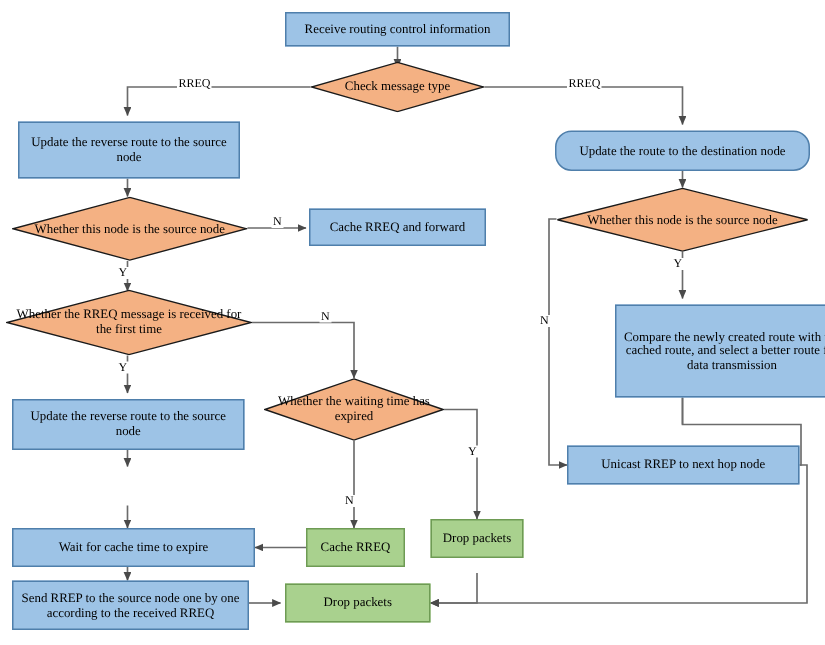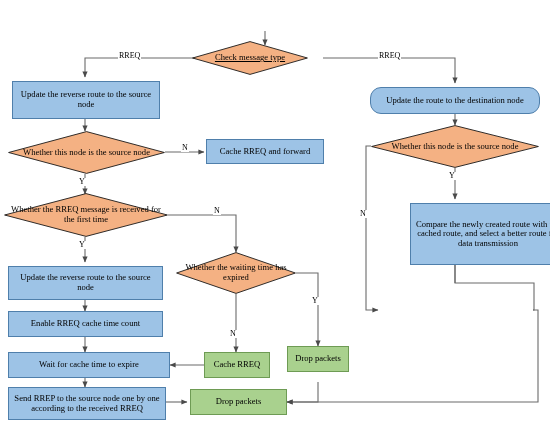--- a/index.html
+++ b/index.html
@@ -68,22 +68,25 @@
 
       <path d="M371,146 L366,146 L366,310 L378,310" marker-end="url(#ah)"></path>
 
       <path d="M455,265 L455,283 L534,283 L534,310 L533,310"></path>
 
       <path d="M533,310 L538,310 L538,402 L287,402" marker-end="url(#ah)"></path>
       <path d="M455,265 L455,283"></path>
     </g>
   </svg>
 
+  <div class="node proc" style="left:190px;top:8px;width:150px;height:23px;">
+    <span>Receive routing control information</span>
+  </div>
 
-  <div class="node dec" style="left:192px;top:41px;width:116px;height:34px;text-decoration:underline;">
+  <div class="node dec" style="left:207px;top:41px;width:116px;height:34px;">
     <svg class="dshape" viewBox="0 0 116 34" preserveAspectRatio="none">
       <polygon points="58,0.6 115.4,17 58,33.4 0.6,17" fill="#f4b183" stroke="#1a1a1a" stroke-width="0.9"></polygon>
     </svg>
     <span class="dtxt">Check message type</span>
   </div>
 
   <div class="node proc" style="left:12px;top:81px;width:148px;height:38px;">
     <span>Update the reverse route to the source node</span>
   </div>
 
@@ -124,24 +127,24 @@
     <span>Update the reverse route to the source node</span>
   </div>
 
   <div class="node dec" style="left:176px;top:252px;width:120px;height:42px;">
     <svg class="dshape" viewBox="0 0 120 42" preserveAspectRatio="none">
       <polygon points="60,0.6 119.4,21 60,41.4 0.6,21" fill="#f4b183" stroke="#1a1a1a" stroke-width="0.9"></polygon>
     </svg>
     <span class="dtxt">Whether the waiting time has expired</span>
   </div>
 
+  <div class="node proc" style="left:378px;top:297px;width:155px;height:26px;">
+    <span>Unicast RREP to next hop node</span>
+  </div>
 
-  <div class="node proc" style="left:8px;top:311px;width:155px;height:26px;">
-    <span>Enable RREQ cache time count</span>
-  </div>
 
   <div class="node term" style="left:204px;top:352px;width:66px;height:26px;">
     <span>Cache RREQ</span>
   </div>
 
   <div class="node proc" style="left:8px;top:352px;width:162px;height:26px;">
     <span>Wait for cache time to expire</span>
   </div>
 
   <div class="node term" style="left:287px;top:346px;width:62px;height:26px;">

